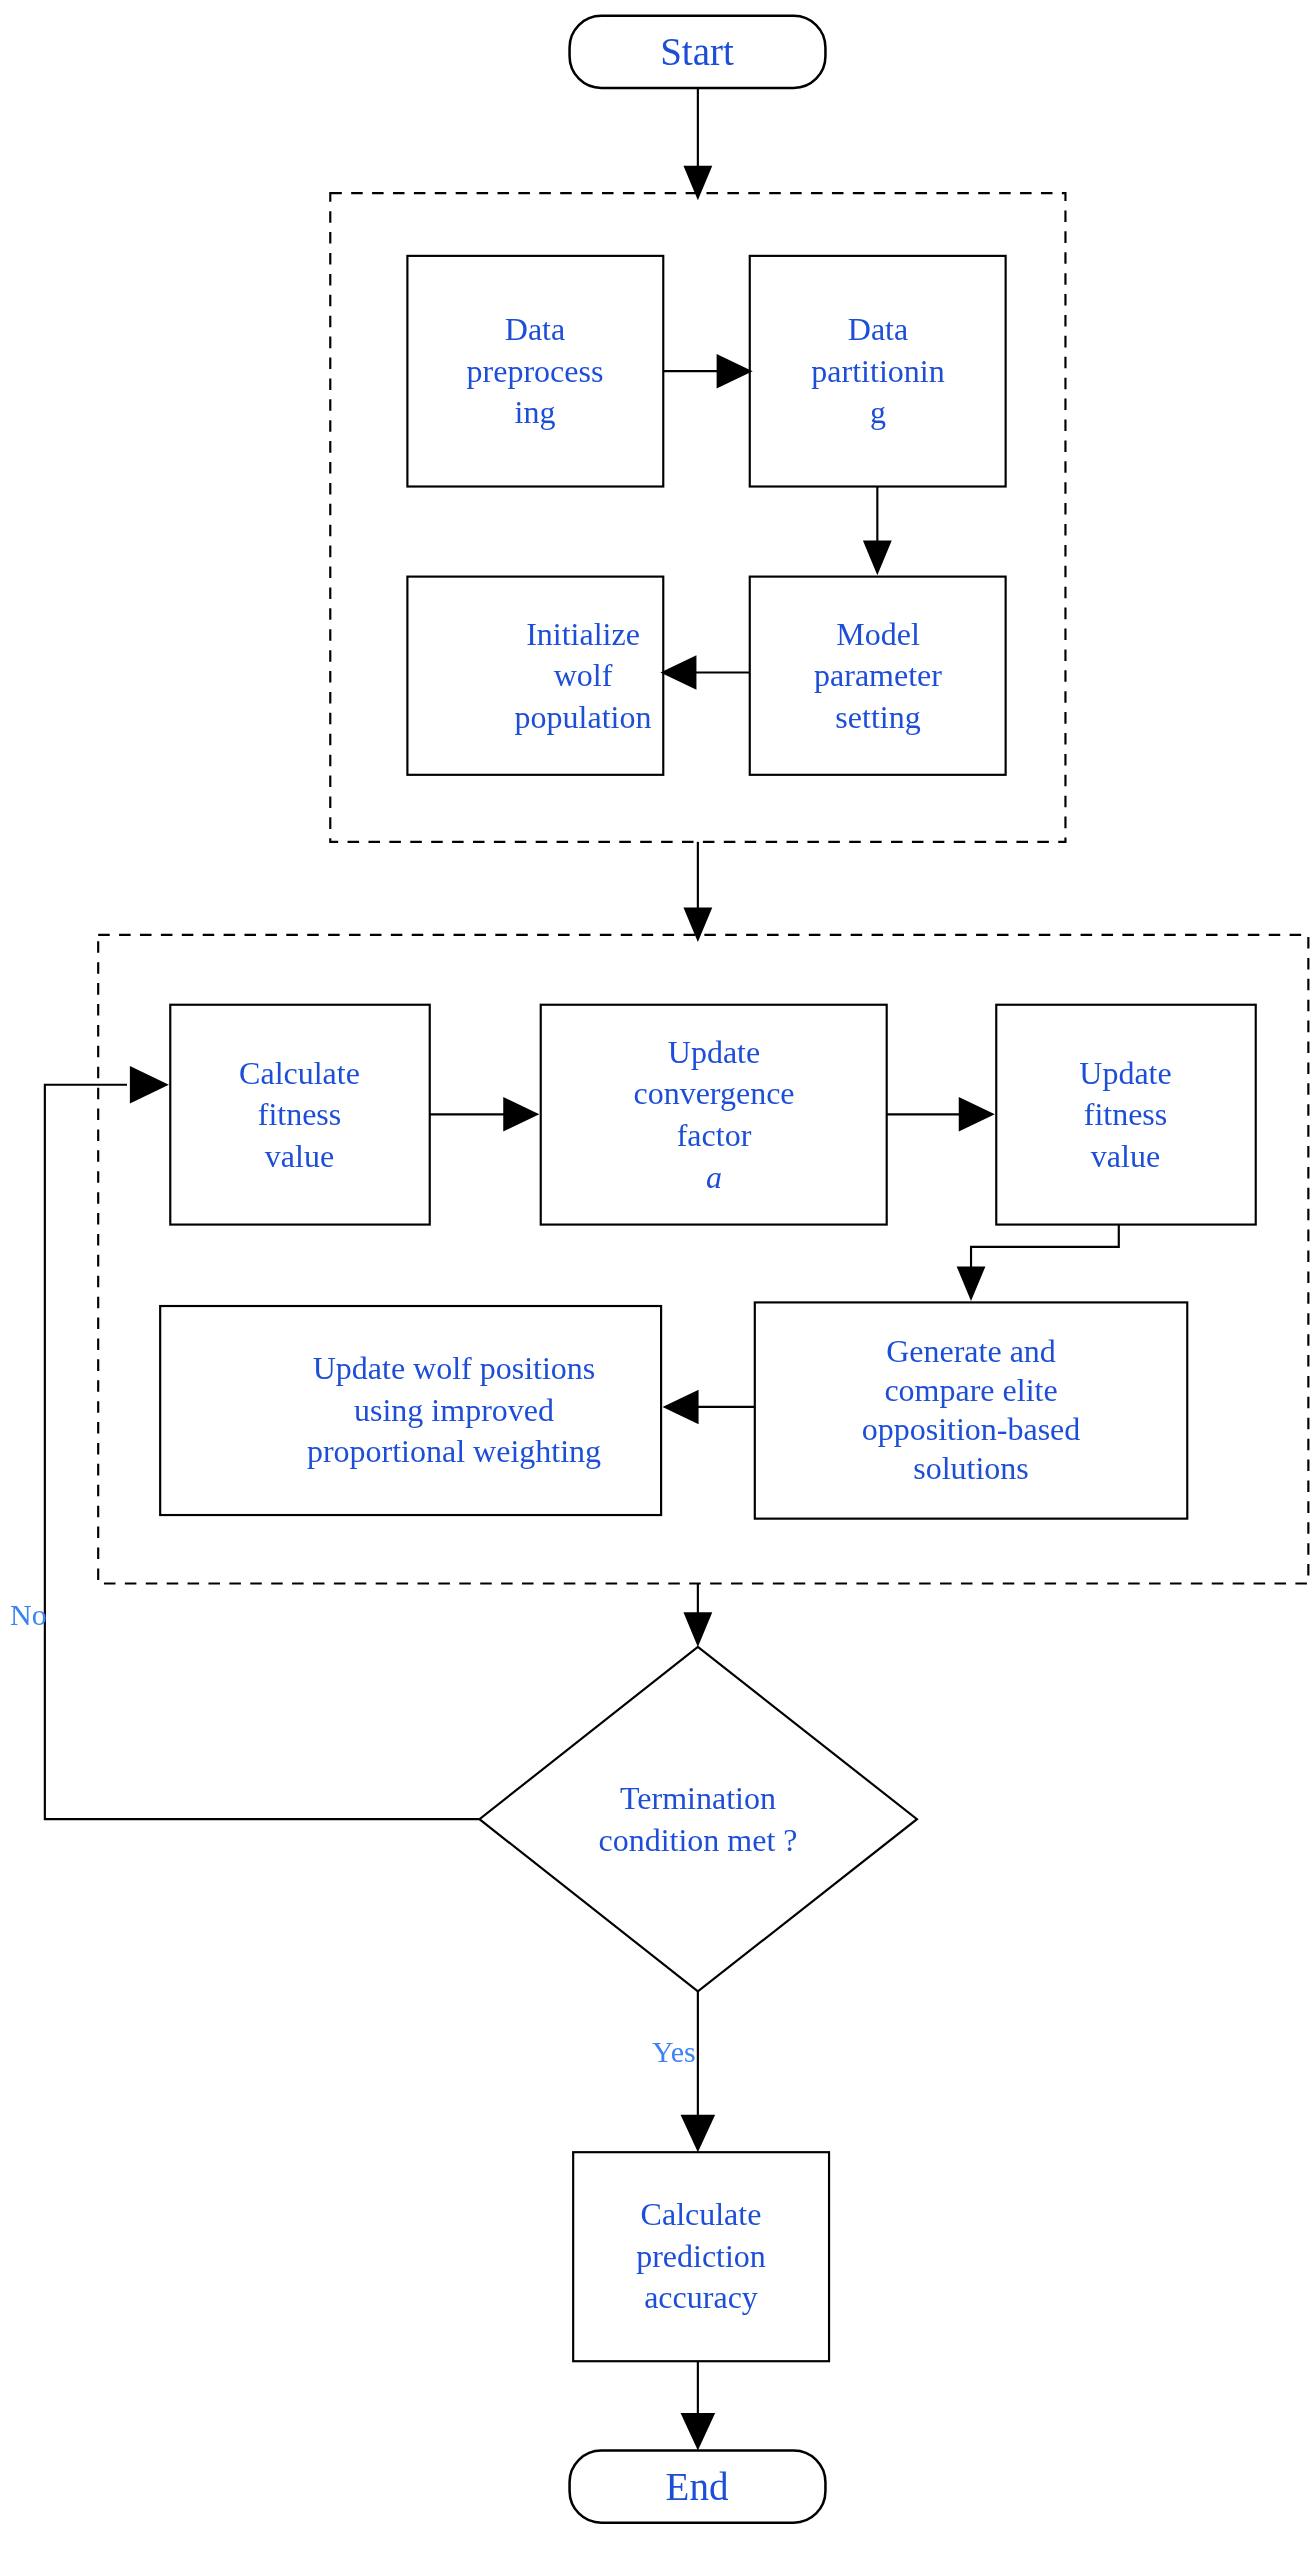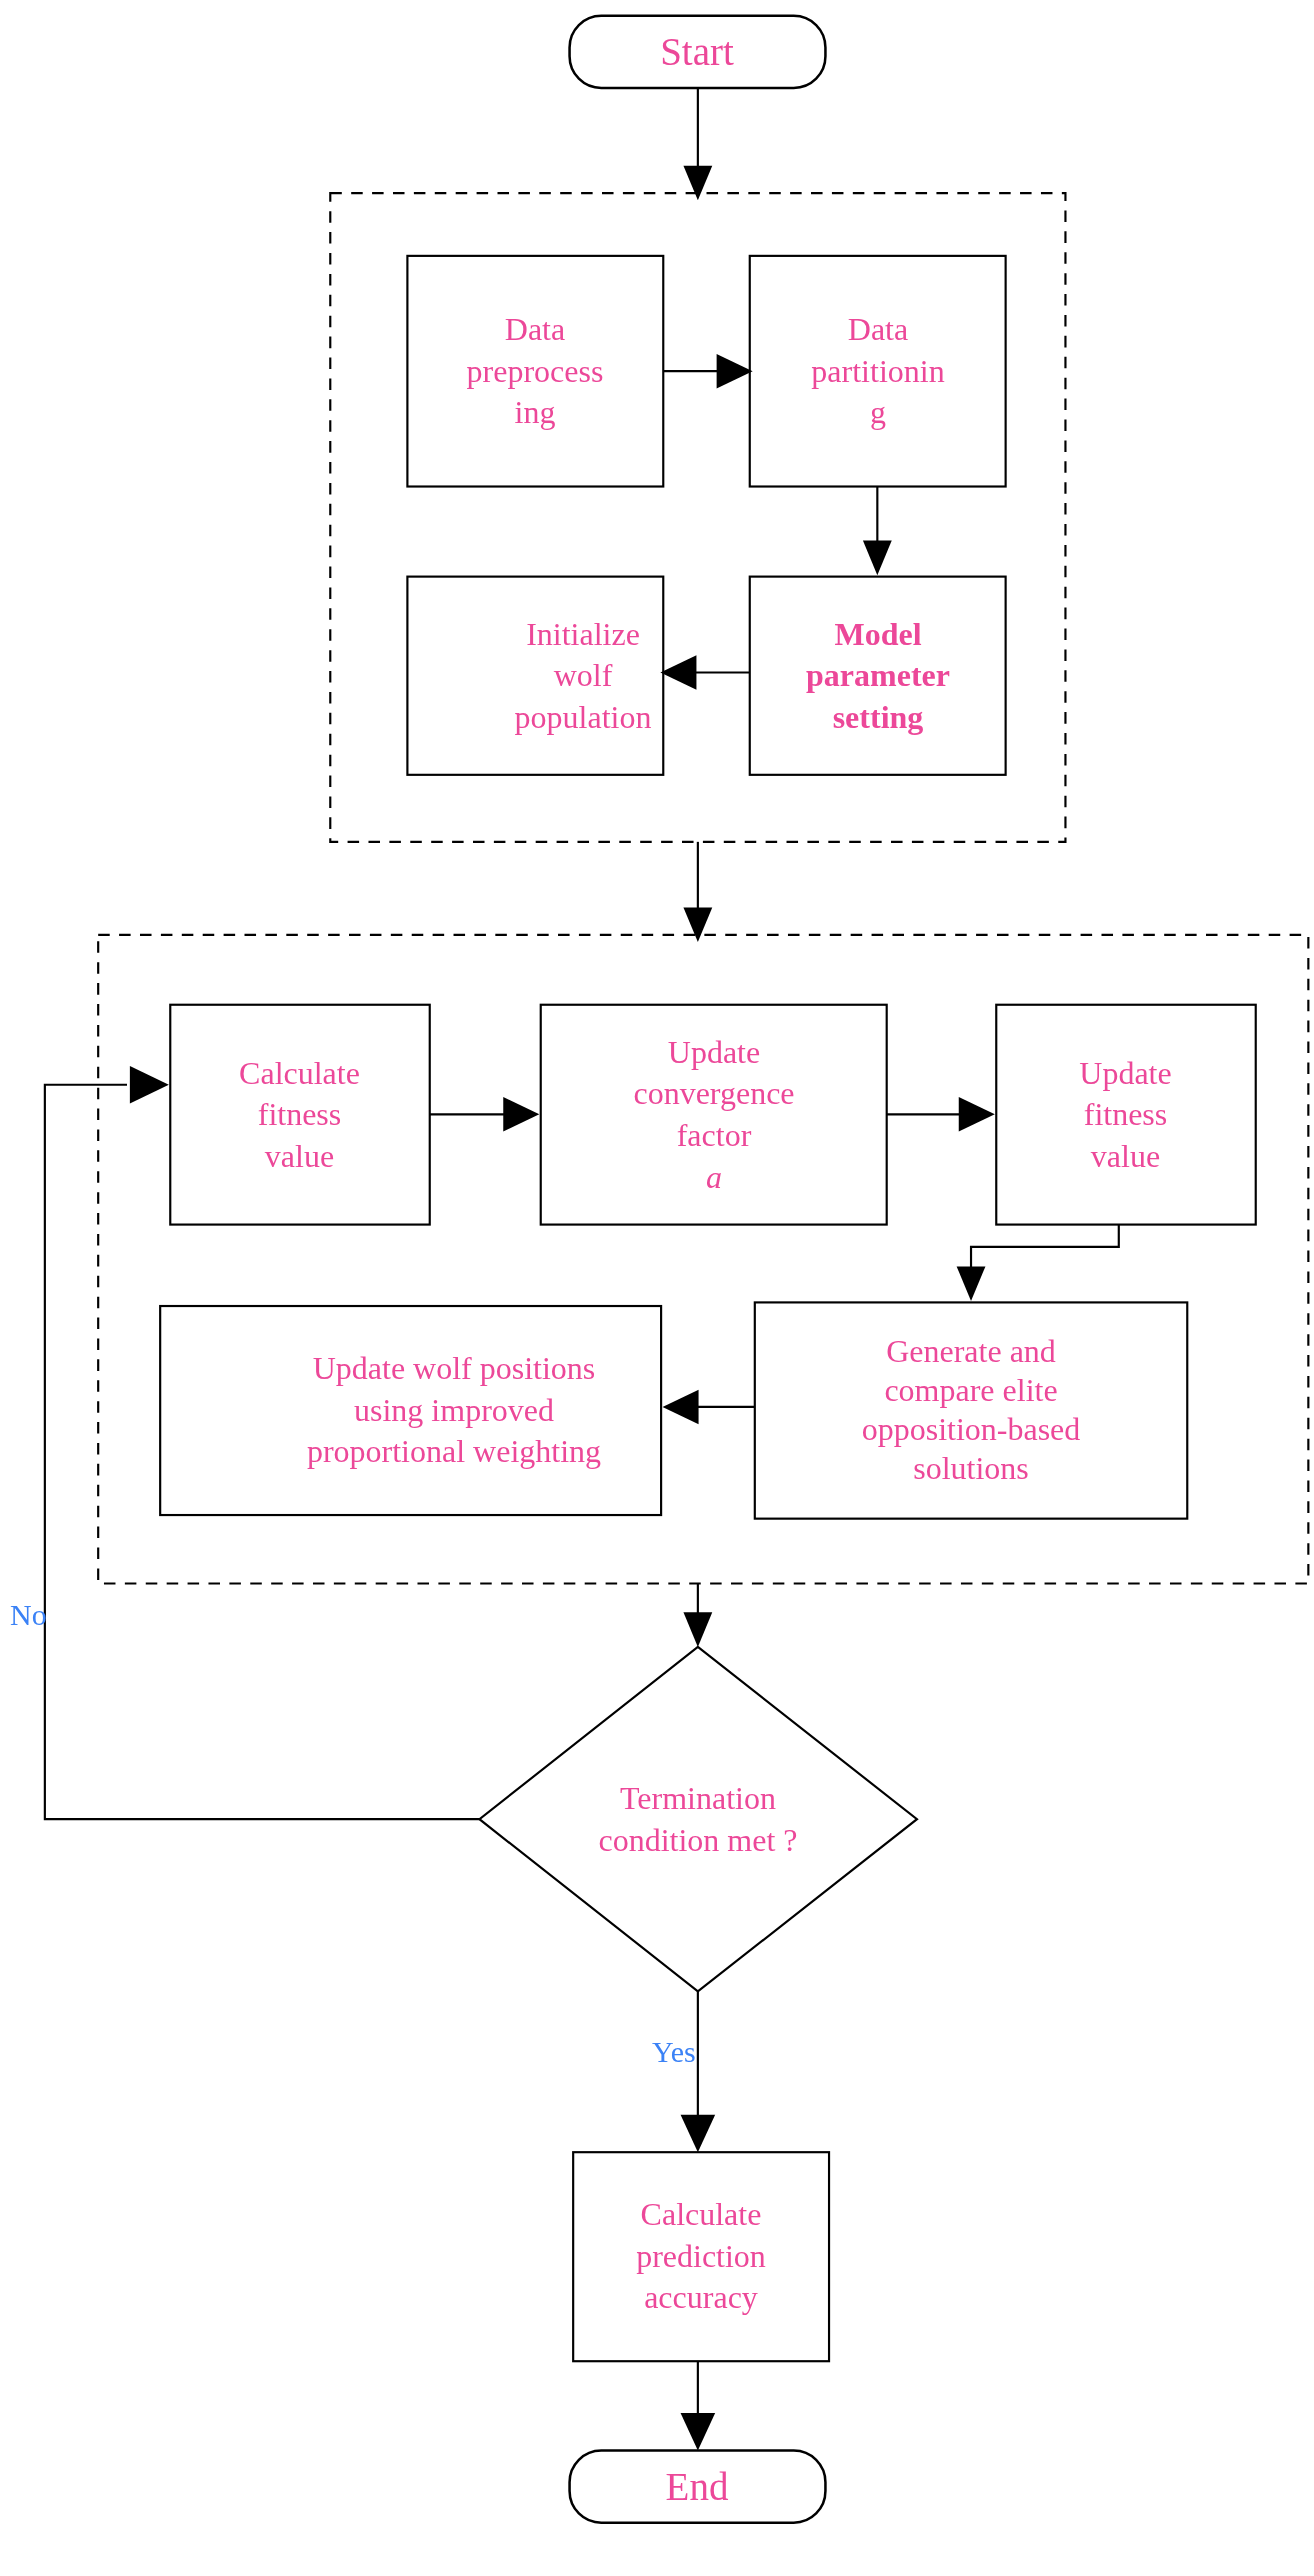--- a/index.html
+++ b/index.html
@@ -50,21 +50,21 @@
   .arrow-head {
     fill: #000000;
     stroke: none;
   }
   .node-label {
     position: absolute;
     display: flex;
     align-items: center;
     justify-content: center;
     text-align: center;
-    color: #ec4899;
+    color: #1d4ed8;
     font-family: "Liberation Serif", "DejaVu Serif", serif;
     line-height: 1.30;
     white-space: pre-line;
     pointer-events: none;
   }
   .lbl-terminator {
     font-size: 39px;
   }
   .lbl-process {
     font-size: 32px;
@@ -168,21 +168,21 @@
 ing</div>
 
   <div class="node-label lbl-process" style="left:750px; top:256px; width:256px; height:231px;">Data
 partitionin
 g</div>
 
   <div class="node-label lbl-process" style="left:407px; top:577px; width:256px; height:198px;margin-left:48px;">Initialize
 wolf
 population</div>
 
-  <div class="node-label lbl-process" style="left:750px; top:577px; width:256px; height:198px;font-weight:bold;">Model
+  <div class="node-label lbl-process" style="left:750px; top:577px; width:256px; height:198px;">Model
 parameter
 setting</div>
 
   <div class="node-label lbl-process" style="left:170px; top:1005px; width:259px; height:220px;">Calculate
 fitness
 value</div>
 
   <div class="node-label lbl-process" style="left:541px; top:1005px; width:346px; height:220px; flex-direction:column;">
     <span style="white-space:pre-line; display:block;">Update
 convergence

